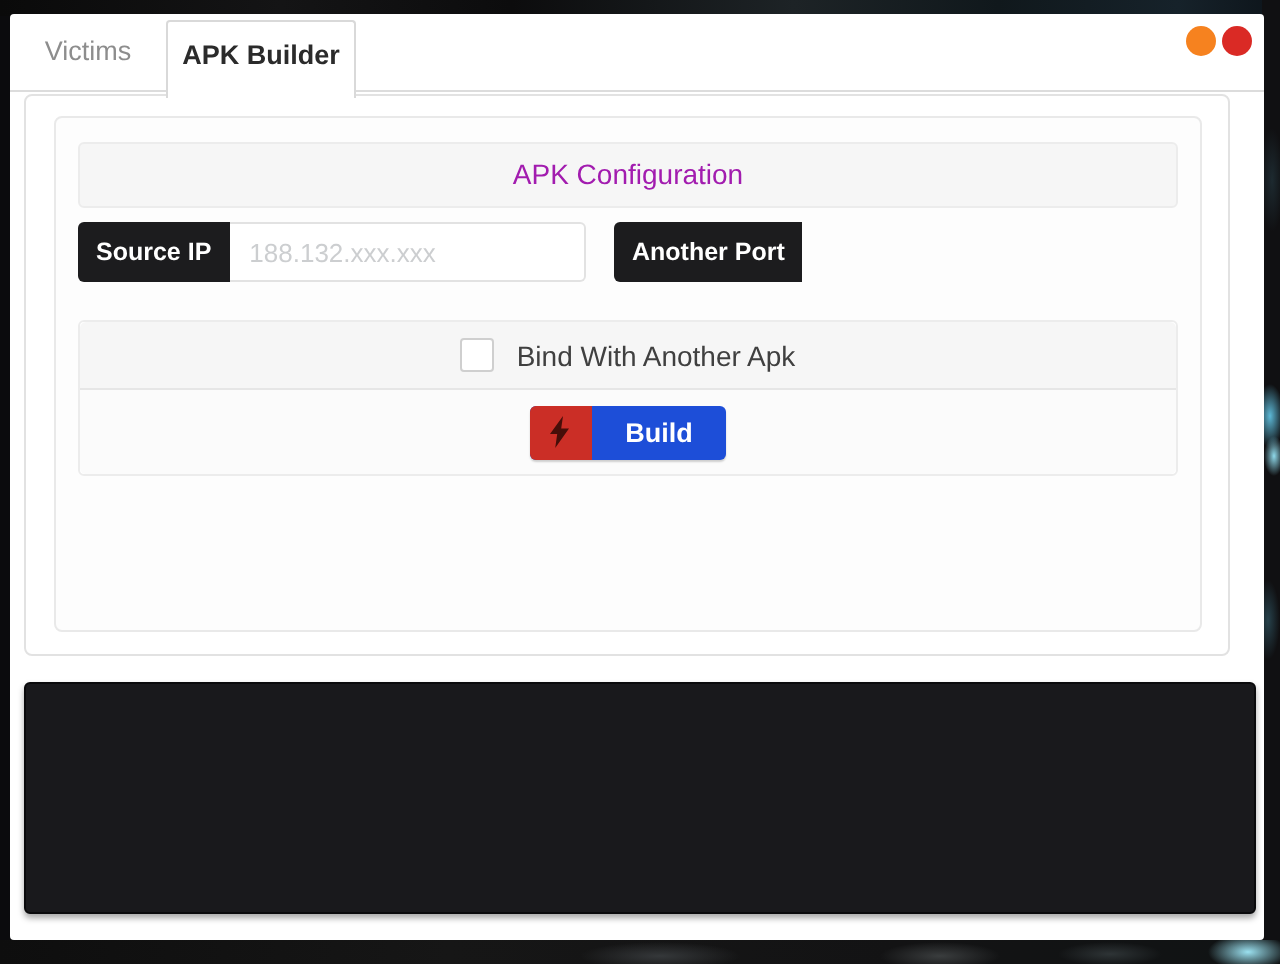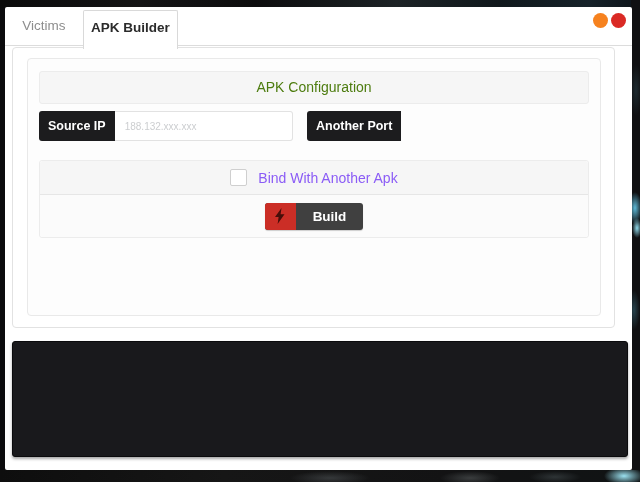--- a/index.html
+++ b/index.html
@@ -56,60 +56,60 @@
     position:absolute;left:7px;top:40px;width:601px;height:279px;
     background:#fff;border:1px solid #e2e2e2;border-radius:4px;z-index:1;
   }
   .inner-panel{
     position:absolute;left:14px;top:10px;width:572px;height:256px;
     border:1px solid #e9e9e9;border-radius:4px;background:#fdfdfd;
   }
   .config-header{
     position:absolute;left:11px;right:11px;top:12px;height:31px;line-height:31px;
     background:#f6f6f6;border:1px solid #ececec;border-radius:3px;
-    text-align:center;font-size:14px;color:#4d7c0f;
+    text-align:center;font-size:14px;color:#a21caf;
   }
   .form-row{
     position:absolute;left:11px;right:11px;top:52px;height:30px;
     display:flex;gap:14px;
   }
   .input-group{display:flex;height:30px;}
   .ig-ip{width:254px;}
   .ig-port{flex:1;}
   .ig-label{
     background:#1c1c1e;color:#ffffff;font-weight:bold;font-size:12.5px;
     line-height:30px;padding:0 9px;border-radius:3px 0 0 3px;white-space:nowrap;
   }
   .ig-input{
     flex:1;min-width:0;border:1px solid #e2e2e2;border-left:none;
-    border-radius:0 3px 3px 0;padding:12px 10px;font-size:10px;color:#555;
+    border-radius:0 3px 3px 0;padding:12px 10px;font-size:13px;color:#555;
     outline:none;font-family:inherit;background:#fff;
   }
   .ig-input::placeholder{color:#ccced0;opacity:1;}
   .rows{
     position:absolute;left:11px;right:11px;top:101px;
     border:1px solid #ececec;border-radius:3px;background:#fff;
   }
   .bind-row{
     height:33px;background:#f6f6f6;border-bottom:1px solid #e6e6e6;
     border-radius:3px 3px 0 0;
     display:flex;align-items:center;justify-content:center;gap:11px;cursor:pointer;
   }
   .checkbox{
     width:15px;height:15px;background:#ffffff;border:1px solid #cfcfcf;
     border-radius:2px;flex:none;
   }
-  .bind-label{font-size:14px;color:#8b5cf6;}
+  .bind-label{font-size:14px;color:#404040;}
   .build-row{
     height:42px;background:#fbfbfb;border-radius:0 0 3px 3px;
     display:flex;align-items:center;justify-content:center;
   }
   .build-btn{
     display:flex;align-items:stretch;height:27px;padding:0;border:none;
-    background:#404040;border-radius:3px;overflow:hidden;cursor:pointer;
+    background:#1d4ed8;border-radius:3px;overflow:hidden;cursor:pointer;
     box-shadow:0 1px 1px rgba(0,0,0,0.18);font-family:inherit;justify-content:center;
   }
   .bolt-seg{
     width:31px;background:#cb2e26;display:flex;align-items:center;justify-content:center;
   }
   .build-label{
     padding:0 17px;line-height:27px;color:#ffffff;font-weight:bold;font-size:13.5px;
   }
   
   .console{

